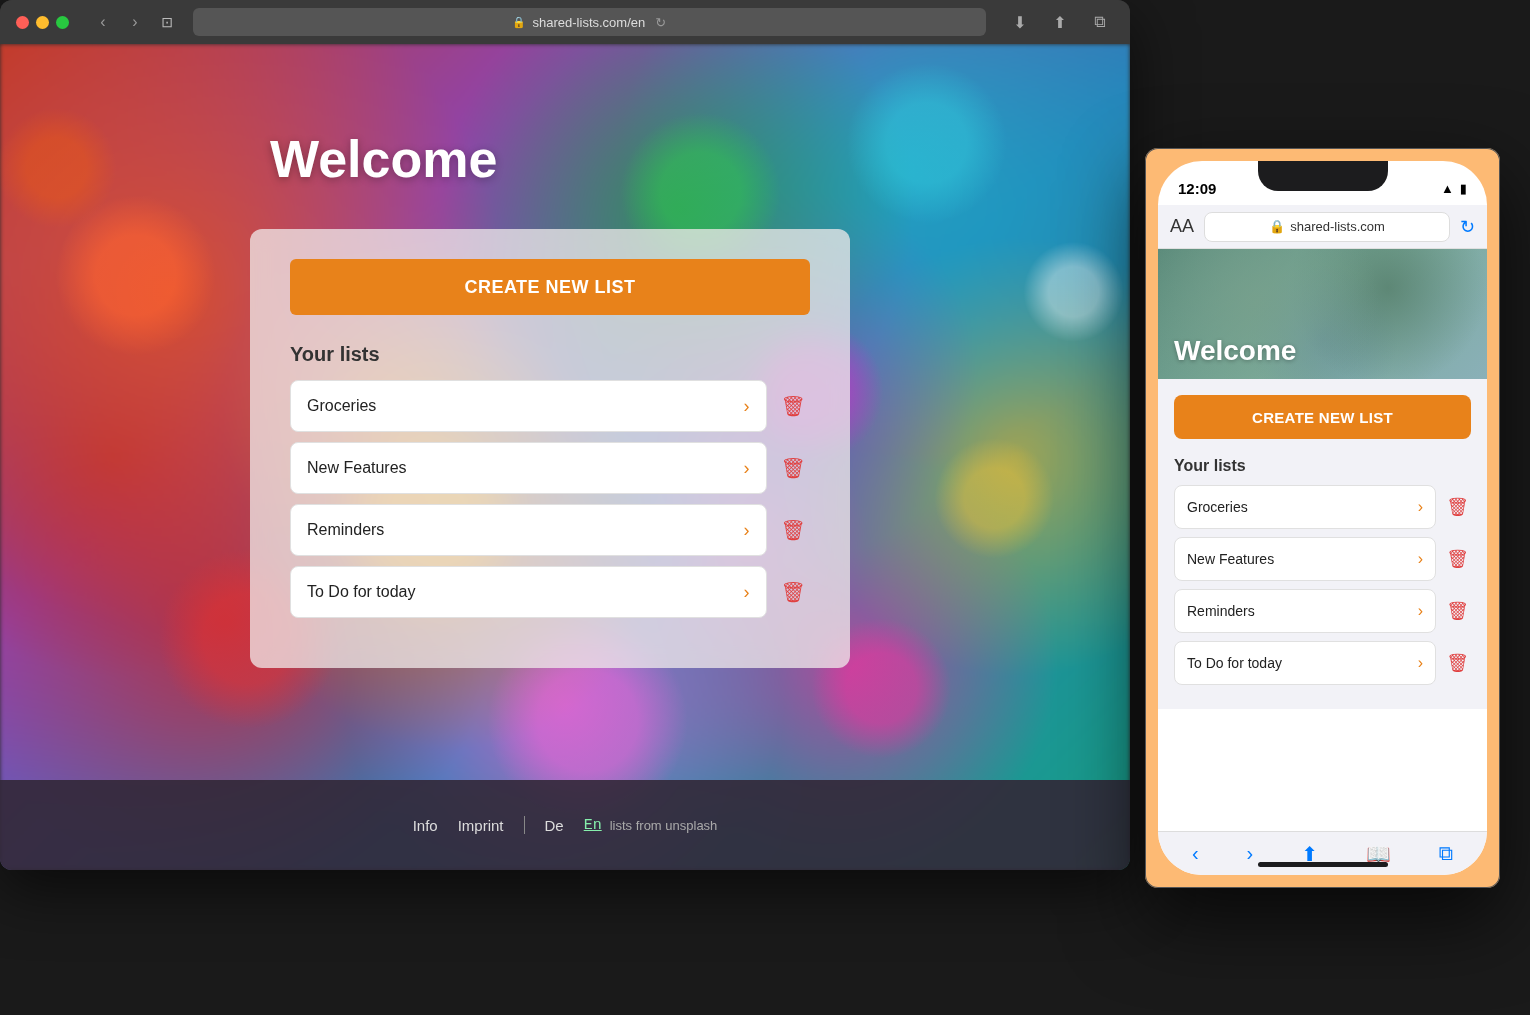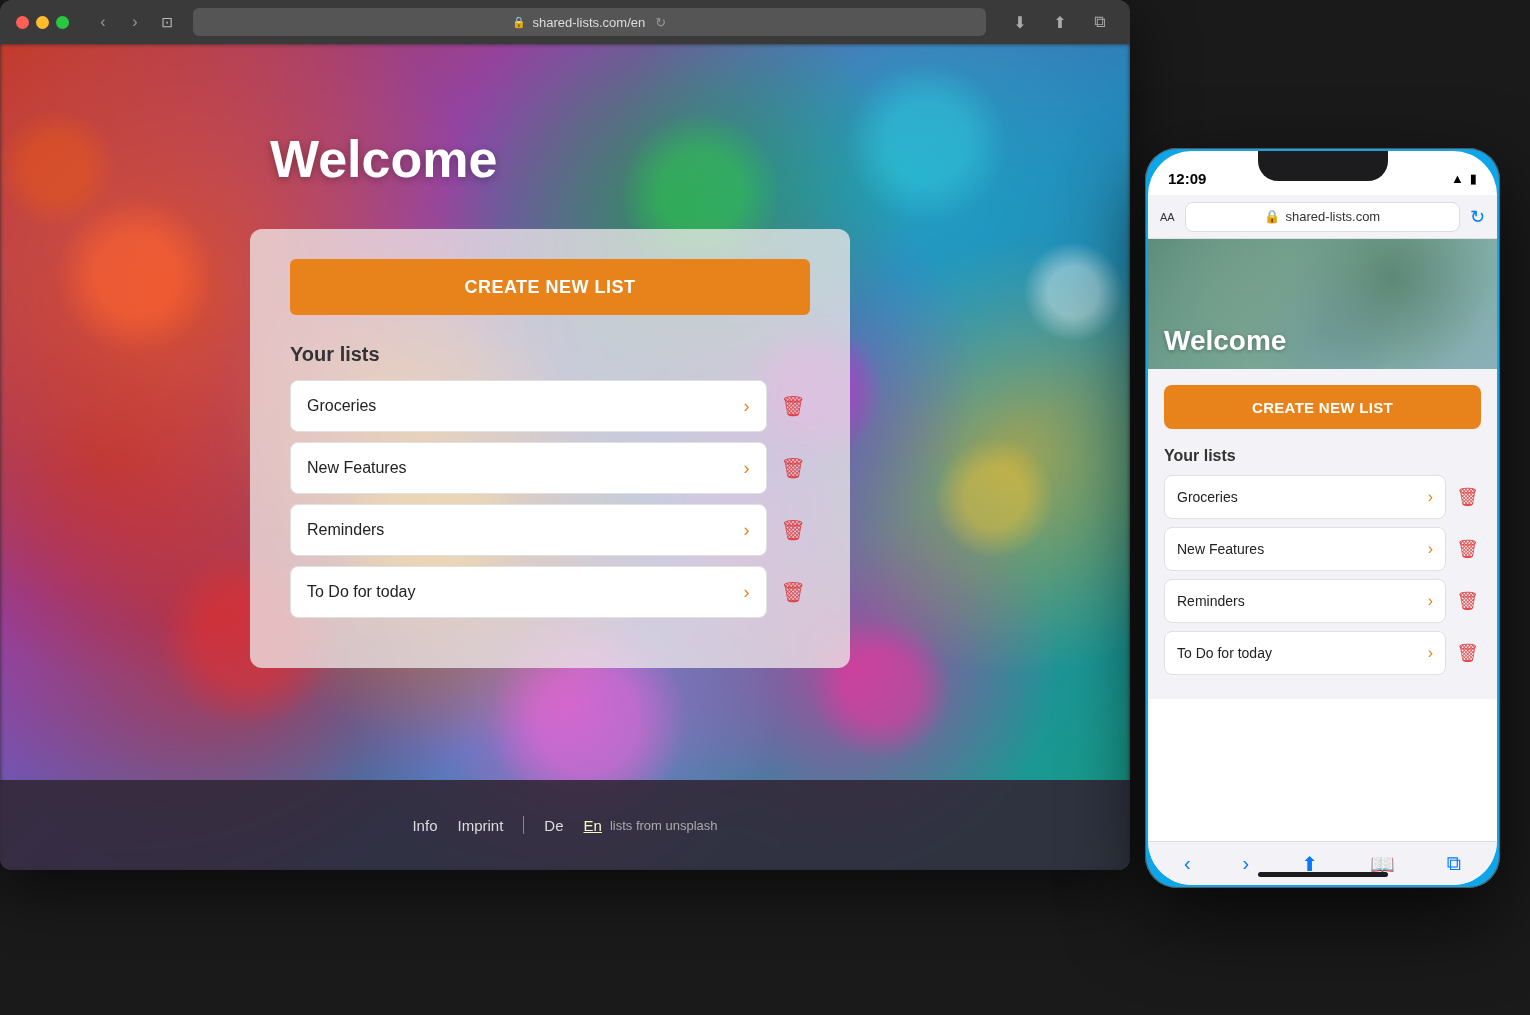--- a/index.html
+++ b/index.html
@@ -267,22 +267,23 @@
       font-size: 15px;
     }
 
     .footer-link {
       color: #ddd;
       text-decoration: none;
       cursor: pointer;
     }
 
     .footer-link.active {
-      color: #fef9c3;
+      color: #86efac;
       text-decoration: underline;
+      font-family: Liberation Mono, monospace;
     }
 
     .footer-divider {
       width: 1px;
       height: 18px;
       background: #888;
     }
 
     .footer-photos {
       color: #aaa;
@@ -295,23 +296,23 @@
       top: 148px;
       right: 30px;
       width: 355px;
       height: 740px;
       z-index: 30;
     }
 
     .phone-frame {
       width: 100%;
       height: 100%;
-      background: #0ea5e9;
-      border-radius: 32px;
-      padding: 3px;
+      background: #fdba74;
+      border-radius: 13px;
+      padding: 13px;
       box-shadow: 0 30px 80px rgba(0,0,0,0.7), inset 0 0 0 1px #555;
     }
 
     .phone-inner {
       width: 100%;
       height: 100%;
       background: white;
       border-radius: 44px;
       overflow: hidden;
       position: relative;
@@ -358,21 +359,21 @@
       height: 44px;
       background: #f2f2f7;
       display: flex;
       align-items: center;
       padding: 0 12px;
       gap: 10px;
       border-bottom: 1px solid #e0e0e0;
     }
 
     .phone-aa {
-      font-size: 11px;
+      font-size: 18px;
       color: #333;
       font-weight: 500;
     }
 
     .phone-address {
       flex: 1;
       height: 30px;
       background: white;
       border-radius: 8px;
       display: flex;

